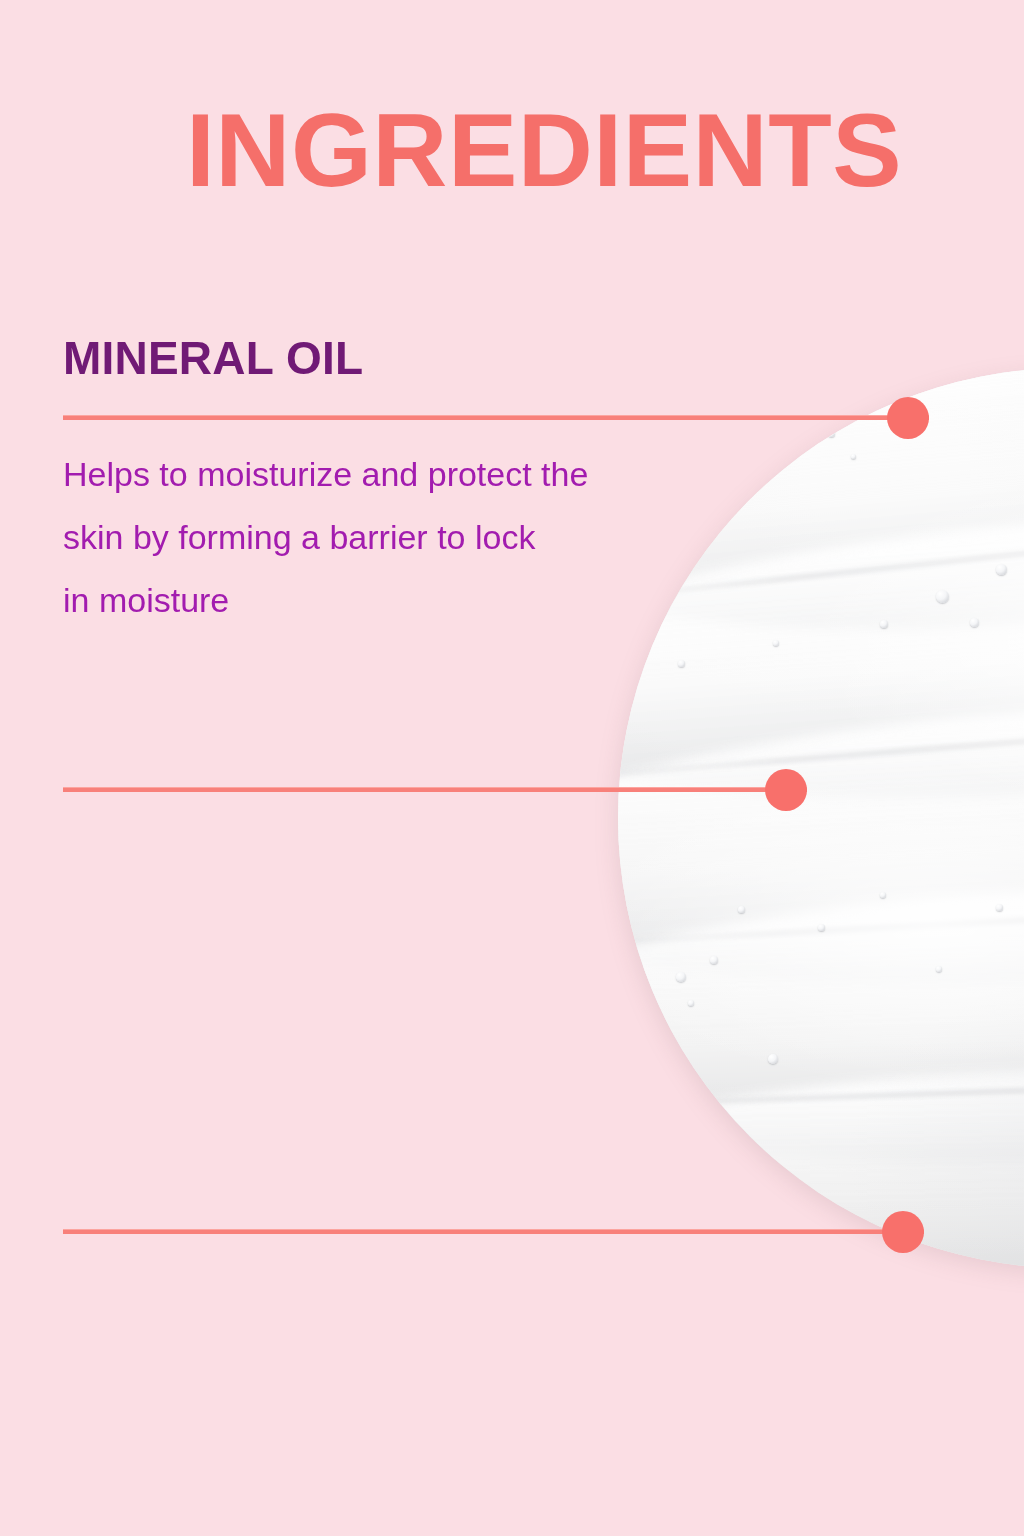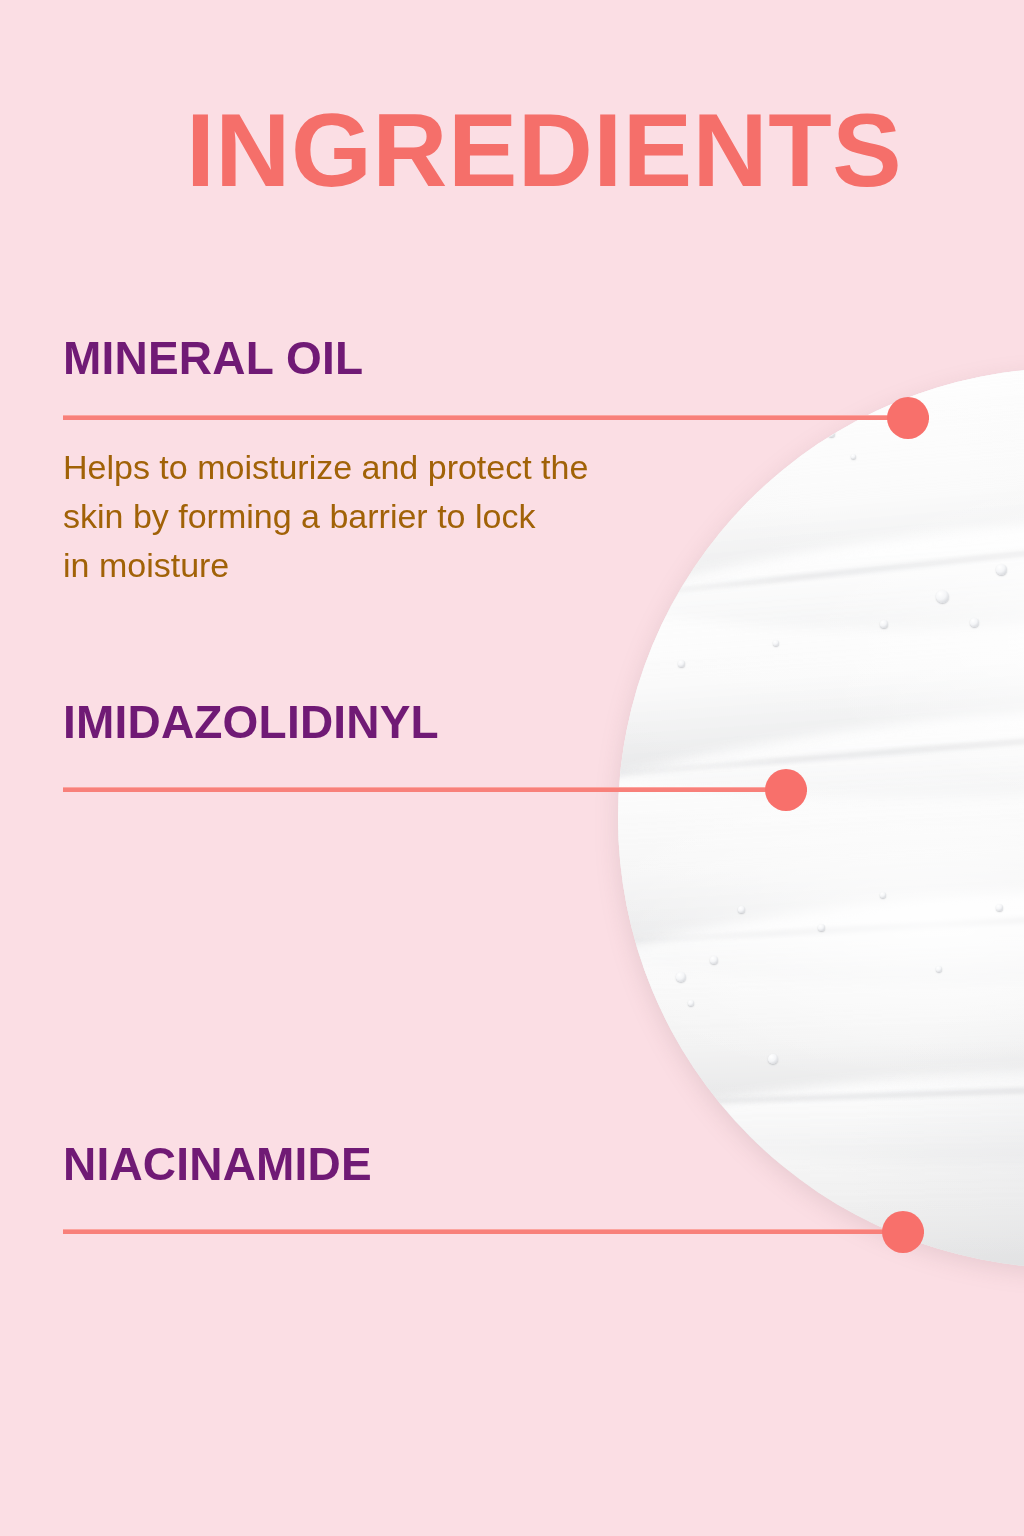--- a/index.html
+++ b/index.html
@@ -119,23 +119,23 @@
     font-size: 46px;
     line-height: 50px;
     font-weight: 700;
     letter-spacing: 0.2px;
     color: #701a75;
     margin: 0;
     white-space: nowrap;
   }
   .ing-desc {
     font-size: 34px;
-    line-height: 49px;
+    line-height: 63px;
     font-weight: 400;
-    color: #a16207;
+    color: #a21caf;
     margin: 0;
     white-space: pre-line;
   }
 
   
   .connector { position: absolute; left: 63px; height: 5px; z-index: 6; }
   .connector .rule {
     position: absolute;
     left: 0; top: 0;
     height: 100%;
@@ -210,29 +210,23 @@
   <div class="connector conn1">
     <div class="rule"></div>
     <div class="dot"></div>
   </div>
   <div class="section" style="top:443px;">
     <p class="ing-desc">Helps to moisturize and protect the
 skin by forming a barrier to lock
 in moisture</p>
   </div>
 
-  <div class="section sec2">
-    <h2 class="ing-name">IMIDAZOLIDINYL</h2>
-  </div>
   <div class="connector conn2">
     <div class="rule"></div>
     <div class="dot"></div>
   </div>
 
-  <div class="section sec3">
-    <h2 class="ing-name">NIACINAMIDE</h2>
-  </div>
   <div class="connector conn3">
     <div class="rule"></div>
     <div class="dot"></div>
   </div>
 
 </div>
 
 </body></html>

